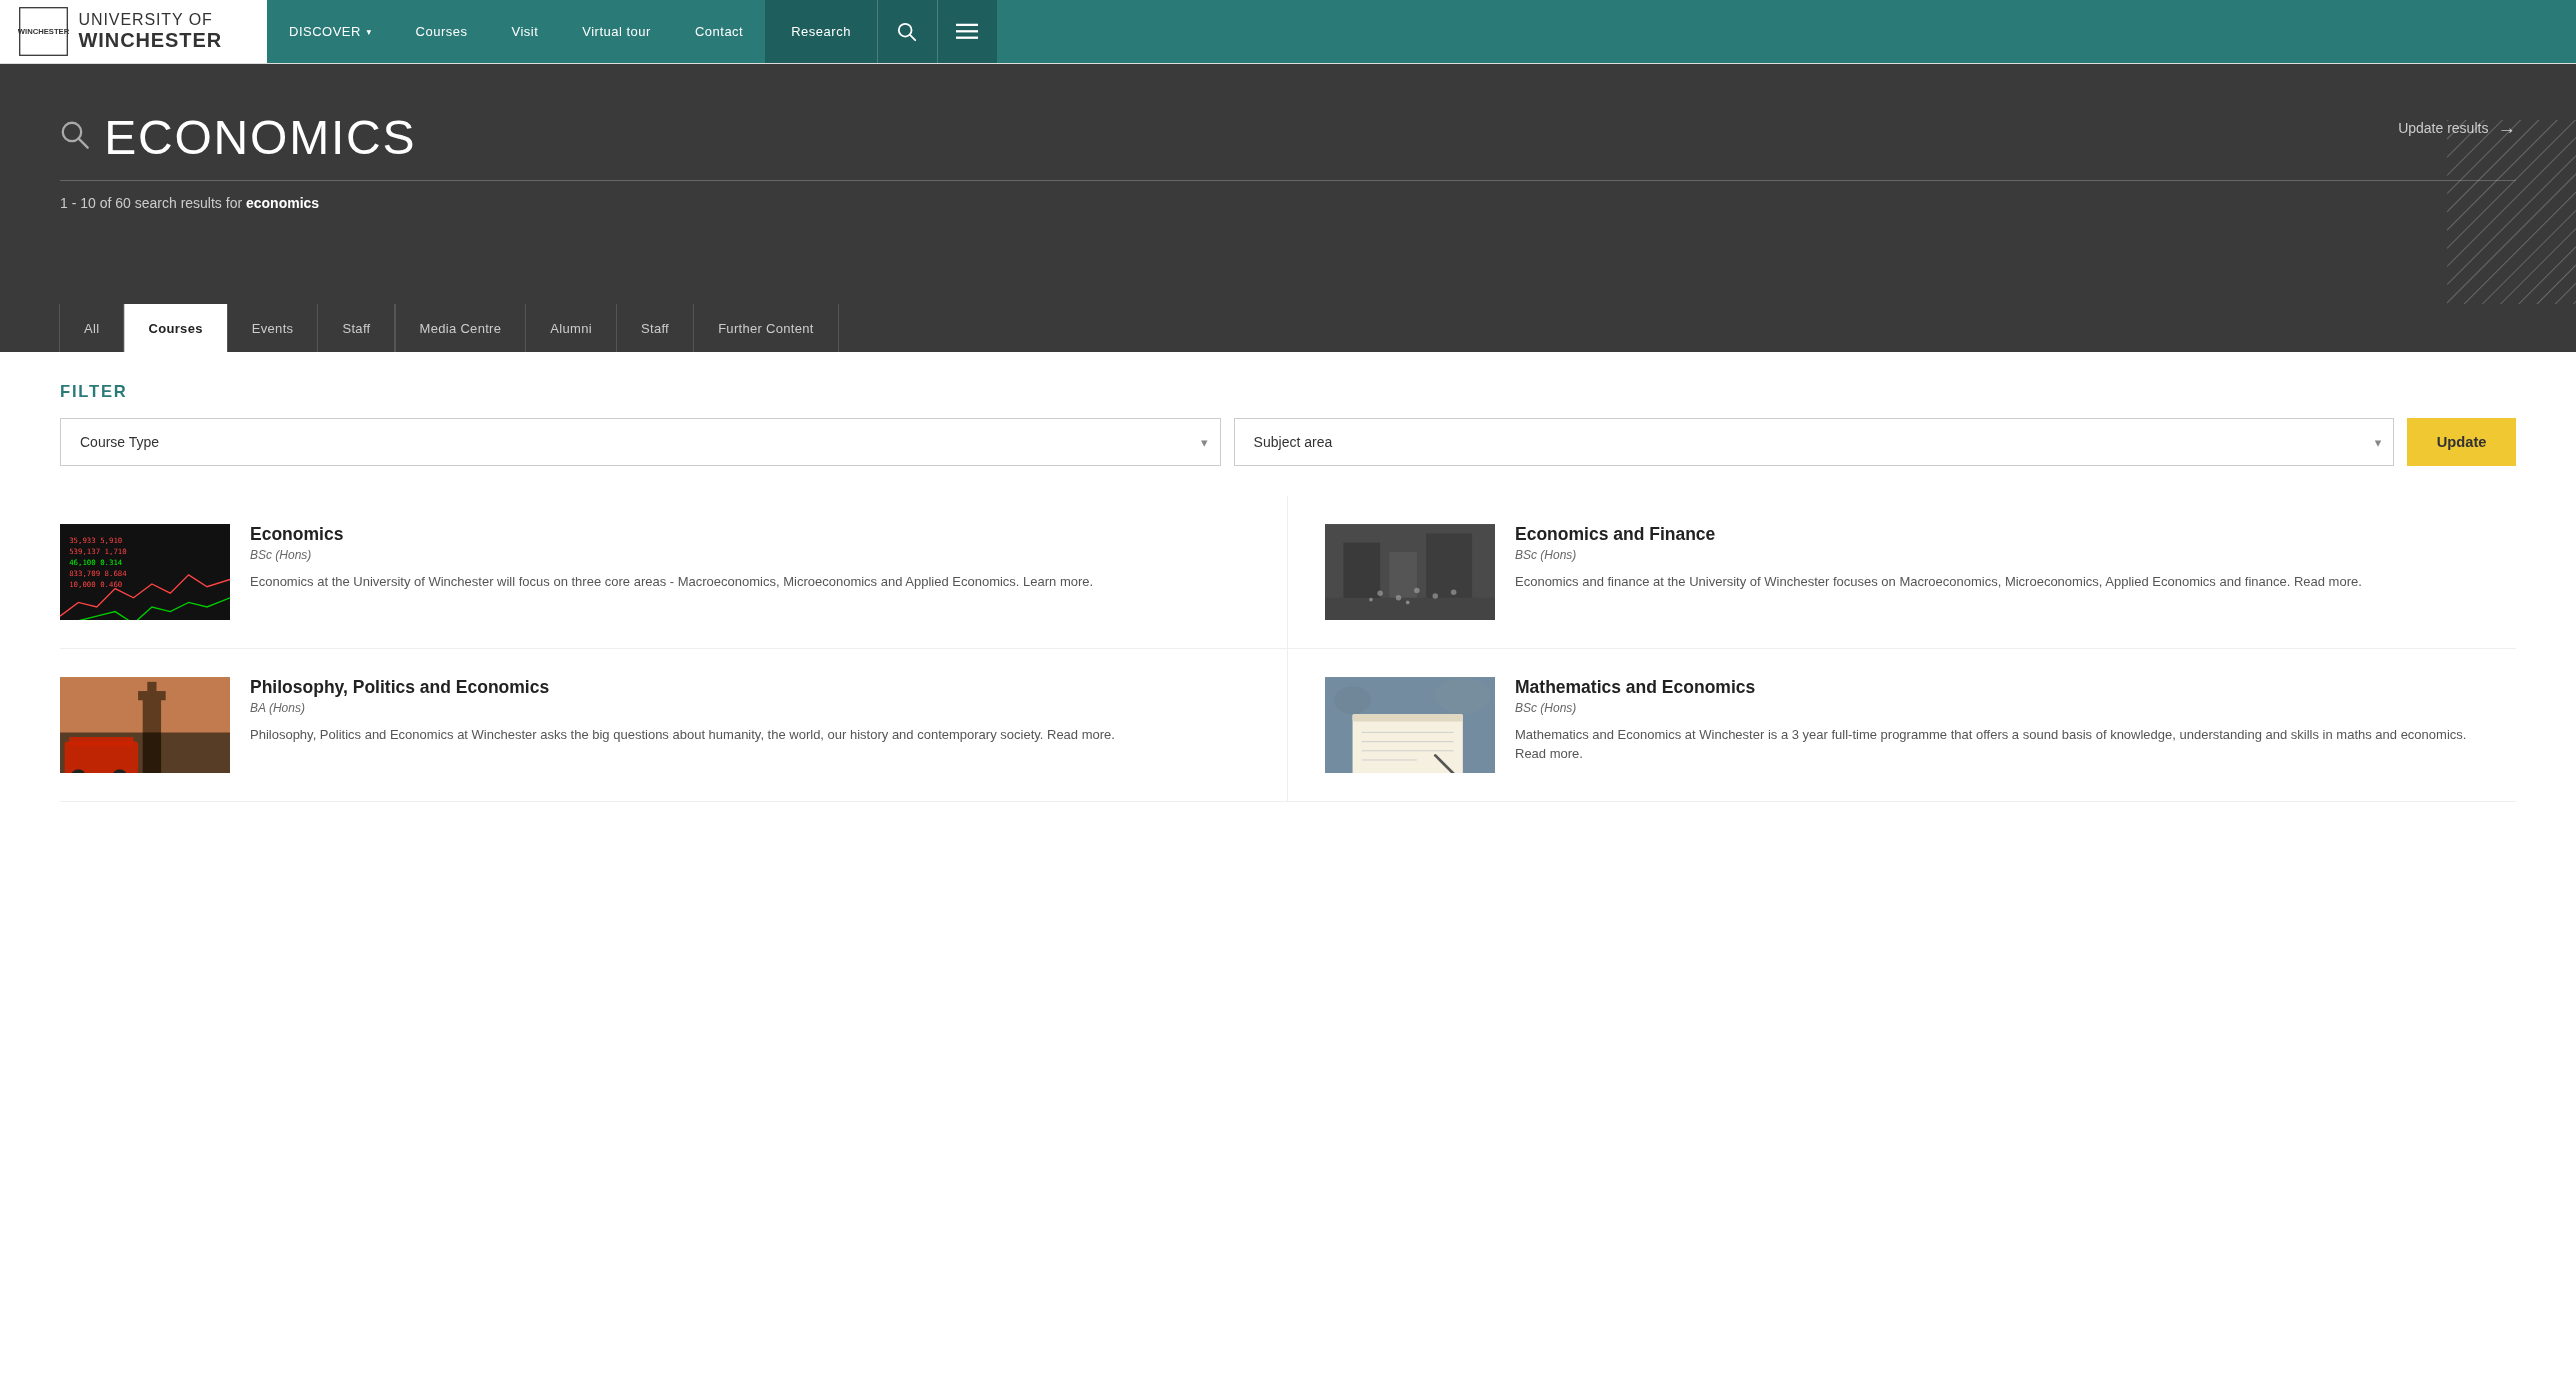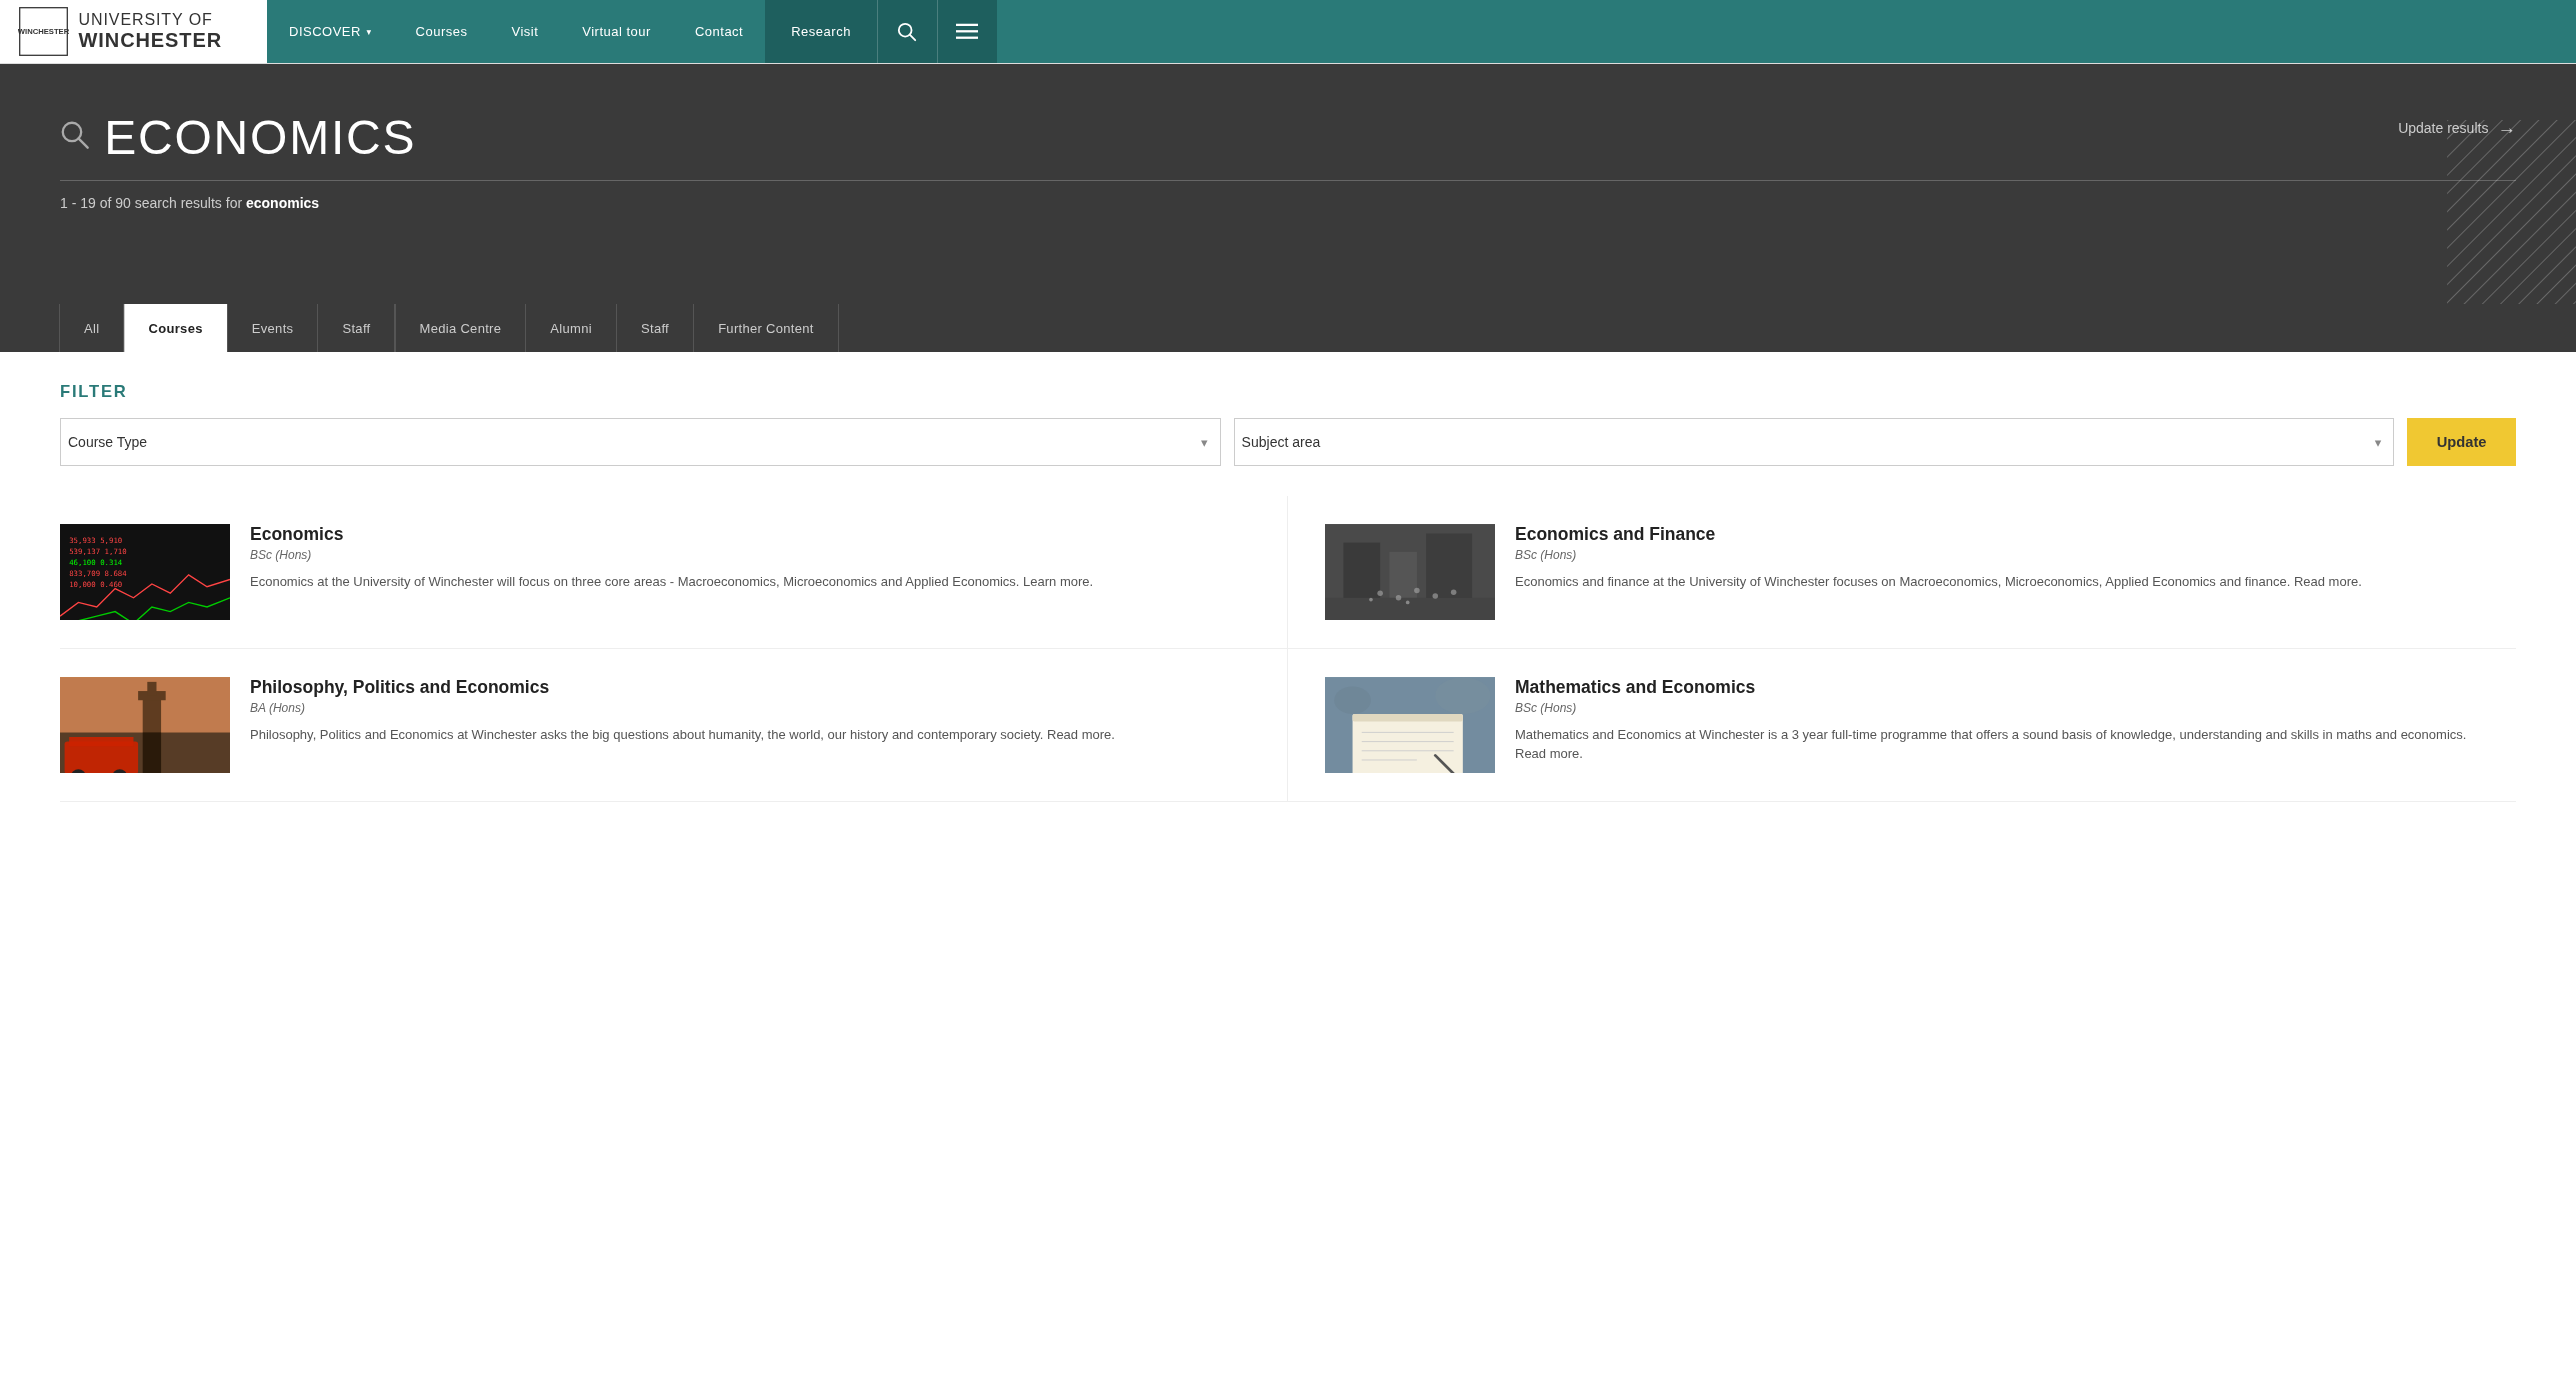--- a/index.html
+++ b/index.html
@@ -169,21 +169,21 @@
       align-items: center;
       margin-bottom: 29.5px;
     }
     .filter-select-wrapper {
       flex: 1;
       position: relative;
     }
     .filter-select-wrapper select {
       width: 100%;
       border: 0.9px solid #ccc;
-      padding: 13px 7px;
+      padding: 13px 19px;
       font-size: 14px;
       color: #333;
       background: #fff;
       appearance: none;
       cursor: pointer;
       outline: none;
       height: 48px;
     }
     .filter-select-wrapper .chevron {
       position: absolute;
@@ -320,21 +320,21 @@
       </svg>
     </span>
     <h1 class="hero-title">ECONOMICS</h1>
   </div>
   <div class="update-results">
     <span>Update results</span>
     <span class="update-results-arrow">→</span>
   </div>
   <hr class="hero-divider">
   <p class="results-text">
-    <span>1 - 19 of 90 search results for </span><strong>economics</strong>
+    <span>1 - 10 of 60 search results for </span><strong>economics</strong>
   </p>
 
   <div class="diagonal-pattern">
     <svg width="129" height="184" viewBox="0 0 140 200">
       <defs>
         <pattern id="diag" width="14" height="14" patternUnits="userSpaceOnUse" patternTransform="rotate(45)">
           <line x1="0" y1="0" x2="0" y2="14" stroke="rgba(255,255,255,0.25)" stroke-width="2"></line>
         </pattern>
       </defs>
       <rect width="140" height="200" fill="url(#diag)"></rect>

